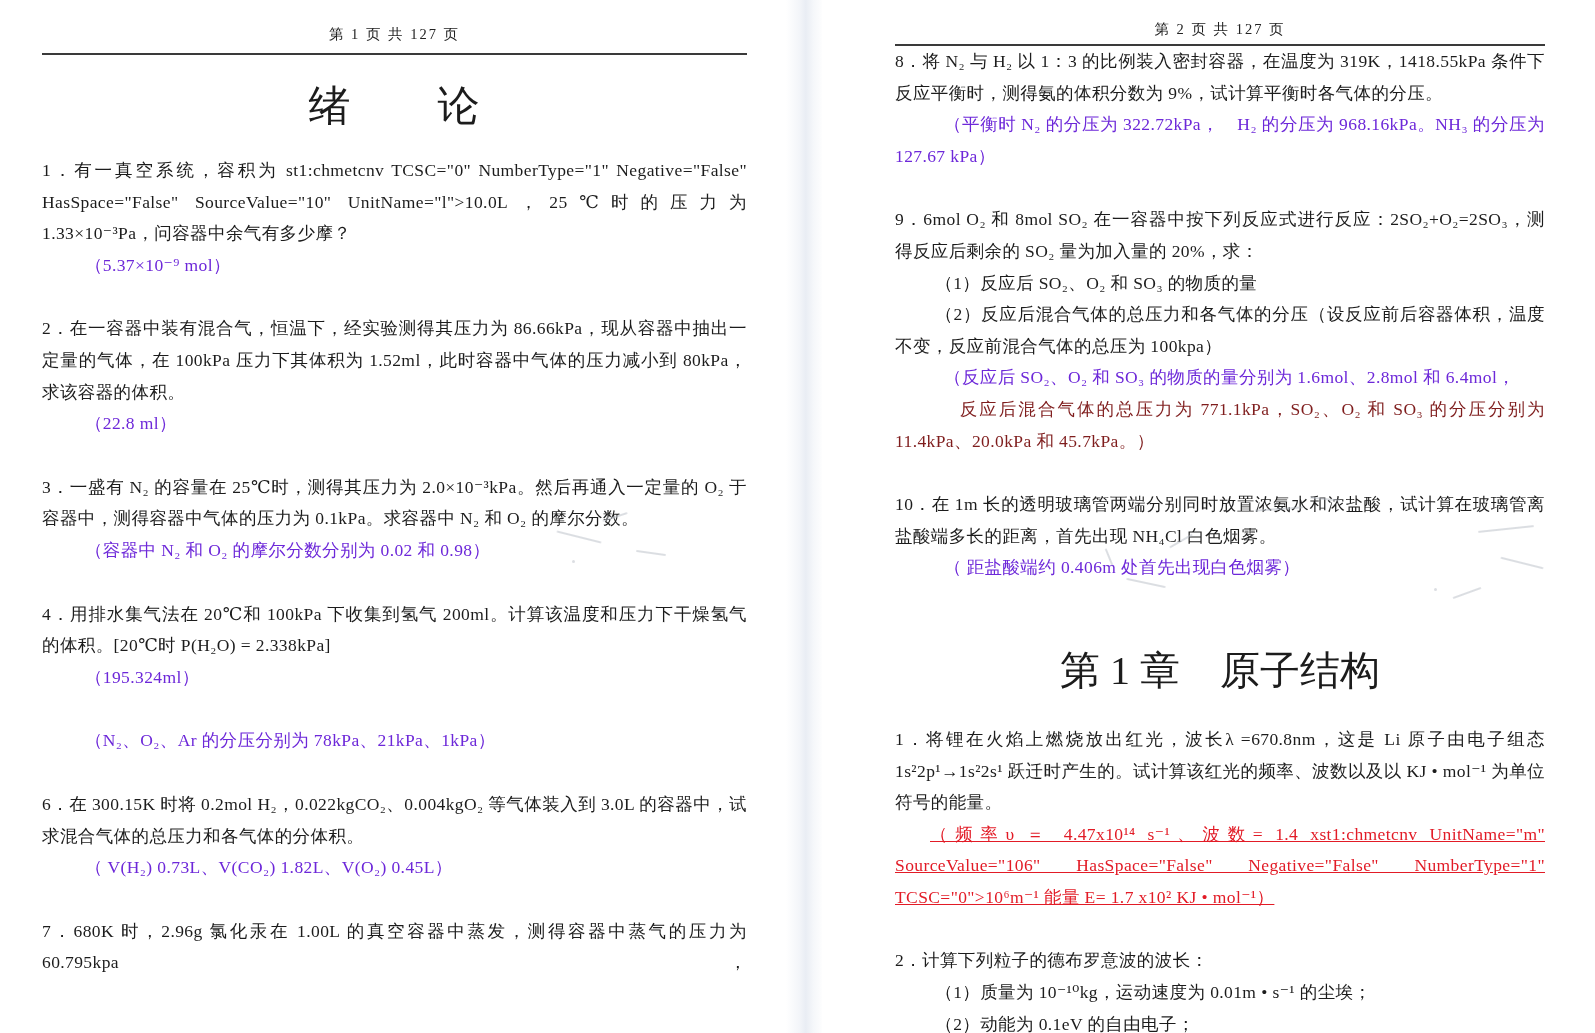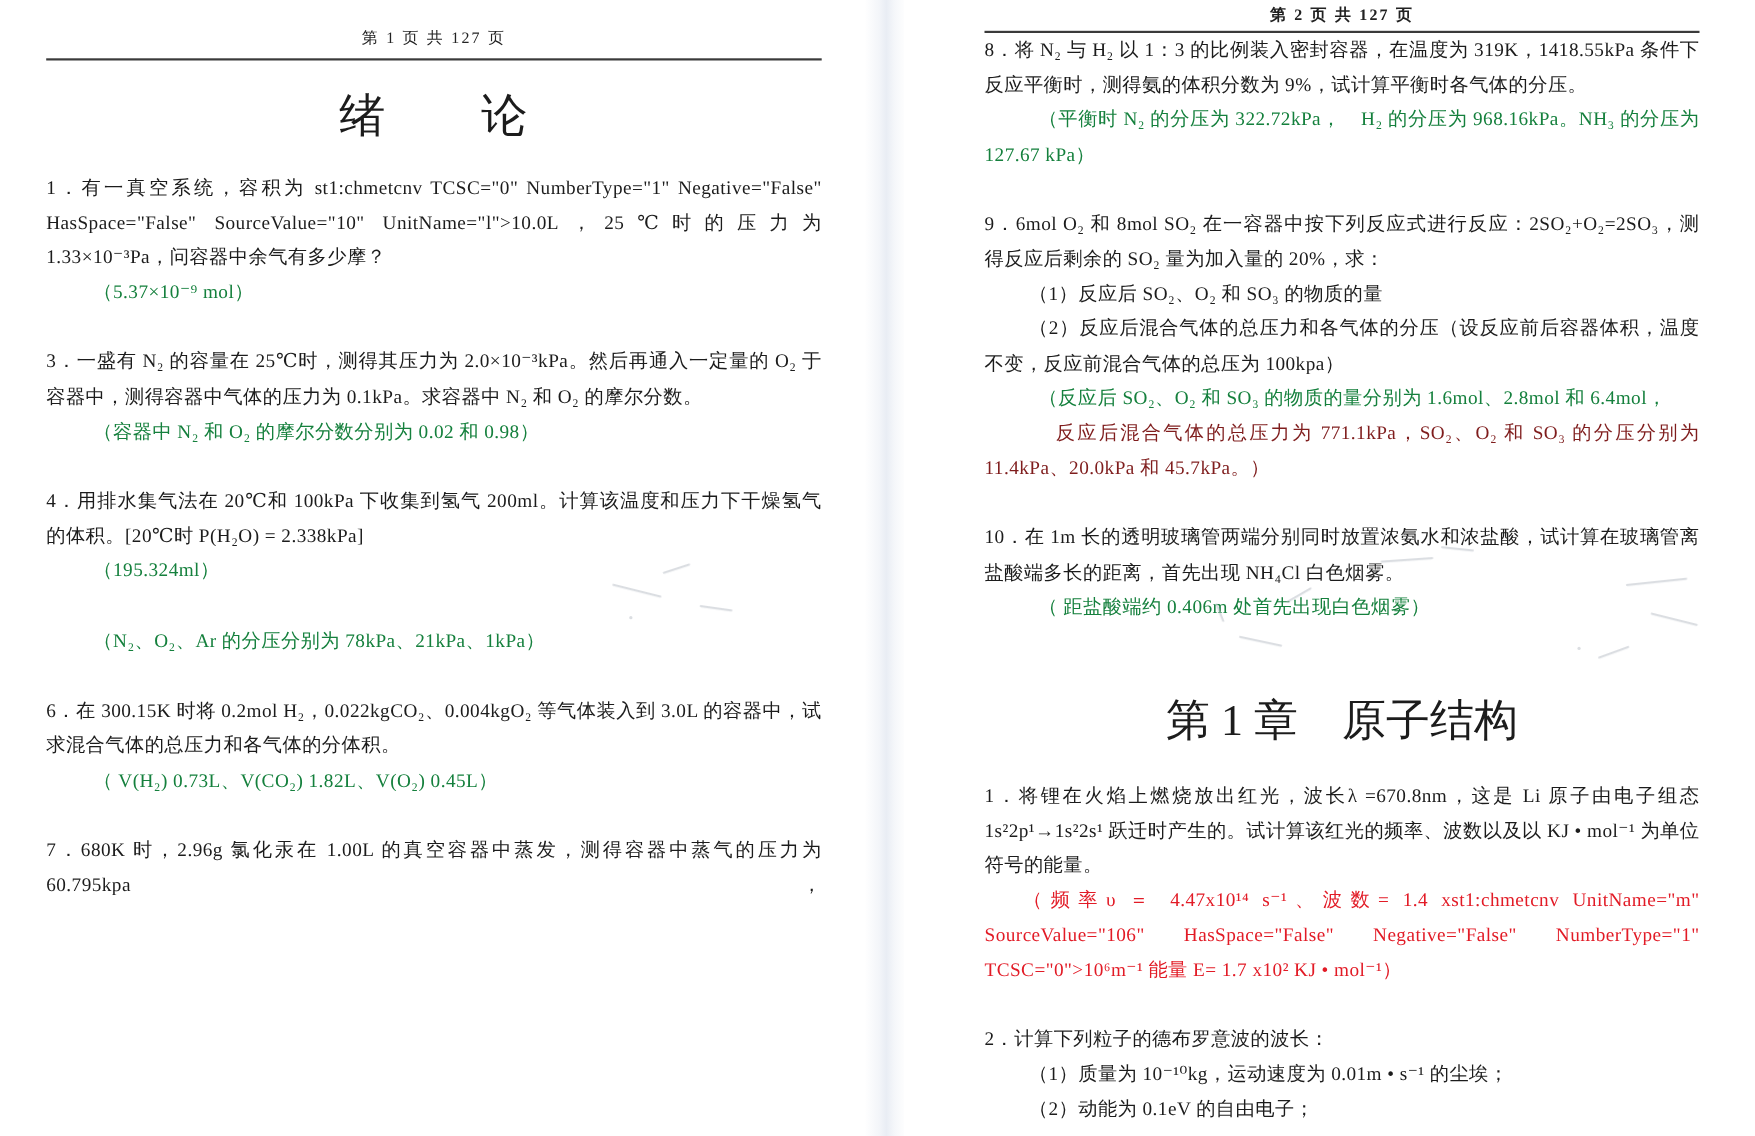--- a/index.html
+++ b/index.html
@@ -27,21 +27,21 @@
     top: 0; left: 786px; width: 38px; height: 1033px;
     background: linear-gradient(90deg, #ffffff 0%, #f3f5f9 35%, #e9edf4 52%, #f5f7fa 72%, #ffffff 100%);
   }
   .page-head {
     text-align: center;
     font-size: 14.5px;
     letter-spacing: 2px;
     color: #222222;
   }
   .page-left  .page-head { margin-top: 25px; }
-  .page-right .page-head { margin-top: 4px; font-weight: bold; }
+  .page-right .page-head { margin-top: 20px; }
   .head-rule {
     border: none;
     border-top: 2px solid #3a3a3a;
     margin: 0;
   }
   .page-left  .head-rule { margin-top: 9px; }
   .page-right .head-rule { margin-top: 5px; }
   .doc-title {
     font-size: 42px;
     line-height: 46px;
@@ -61,23 +61,23 @@
   .page-left .pb:first-of-type { margin-top: 0; }
   .pb p {
     margin: 0;
     font-size: 17.5px;
     line-height: 31.6px;
     letter-spacing: 0.4px;
   }
   .q    { text-align: justify; }
   .q-full { text-align: justify; text-align-last: justify; }
   .item { text-align: justify; text-indent: 2.3em; }
-  .ans  { color: #15803d; text-indent: 2.45em; text-align: justify; }
+  .ans  { color: #6d28d9; text-indent: 2.45em; text-align: justify; }
   .page-right .ans { text-indent: 2.8em; }
-  .ans-long { color: #e21b26; text-indent: 2em; text-align: justify; }
+  .ans-long { color: #e21b26; text-indent: 2em; text-align: justify; text-decoration: underline; }
   .ans-cont { color: #7f1d1d; text-indent: 3.7em; text-align: justify; }
   .smudge {
     position: absolute;
     height: 2px;
     background: #b9bec6;
     opacity: 0.5;
     border-radius: 2px;
     filter: blur(0.4px);
   }
   .smudge.dot { width: 3px !important; height: 3px; border-radius: 50%; }
@@ -90,20 +90,24 @@
   <div class="page page-left">
     <div class="page-head">第 1 页 共 127 页</div>
     <hr class="head-rule">
     <div class="doc-title">绪　　论</div>
 
     <div class="pb">
       <p class="q">1．有一真空系统，容积为 st1:chmetcnv TCSC="0" NumberType="1" Negative="False" HasSpace="False" SourceValue="10" UnitName="l"&gt;10.0L，25℃时的压力为 1.33×10⁻³Pa，问容器中余气有多少摩？</p>
       <p class="ans">（5.37×10⁻⁹ mol）</p>
     </div>
 
+    <div class="pb">
+      <p class="q">2．在一容器中装有混合气，恒温下，经实验测得其压力为 86.66kPa，现从容器中抽出一定量的气体，在 100kPa 压力下其体积为 1.52ml，此时容器中气体的压力减小到 80kPa，求该容器的体积。</p>
+      <p class="ans">（22.8 ml）</p>
+    </div>
 
     <div class="pb">
       <p class="q">3．一盛有 N₂ 的容量在 25℃时，测得其压力为 2.0×10⁻³kPa。然后再通入一定量的 O₂ 于容器中，测得容器中气体的压力为 0.1kPa。求容器中 N₂ 和 O₂ 的摩尔分数。</p>
       <p class="ans">（容器中 N₂ 和 O₂ 的摩尔分数分别为 0.02 和 0.98）</p>
     </div>
 
     <div class="pb">
       <p class="q">4．用排水集气法在 20℃和 100kPa 下收集到氢气 200ml。计算该温度和压力下干燥氢气的体积。[20℃时 P(H₂O) = 2.338kPa]</p>
       <p class="ans">（195.324ml）</p>
     </div>

